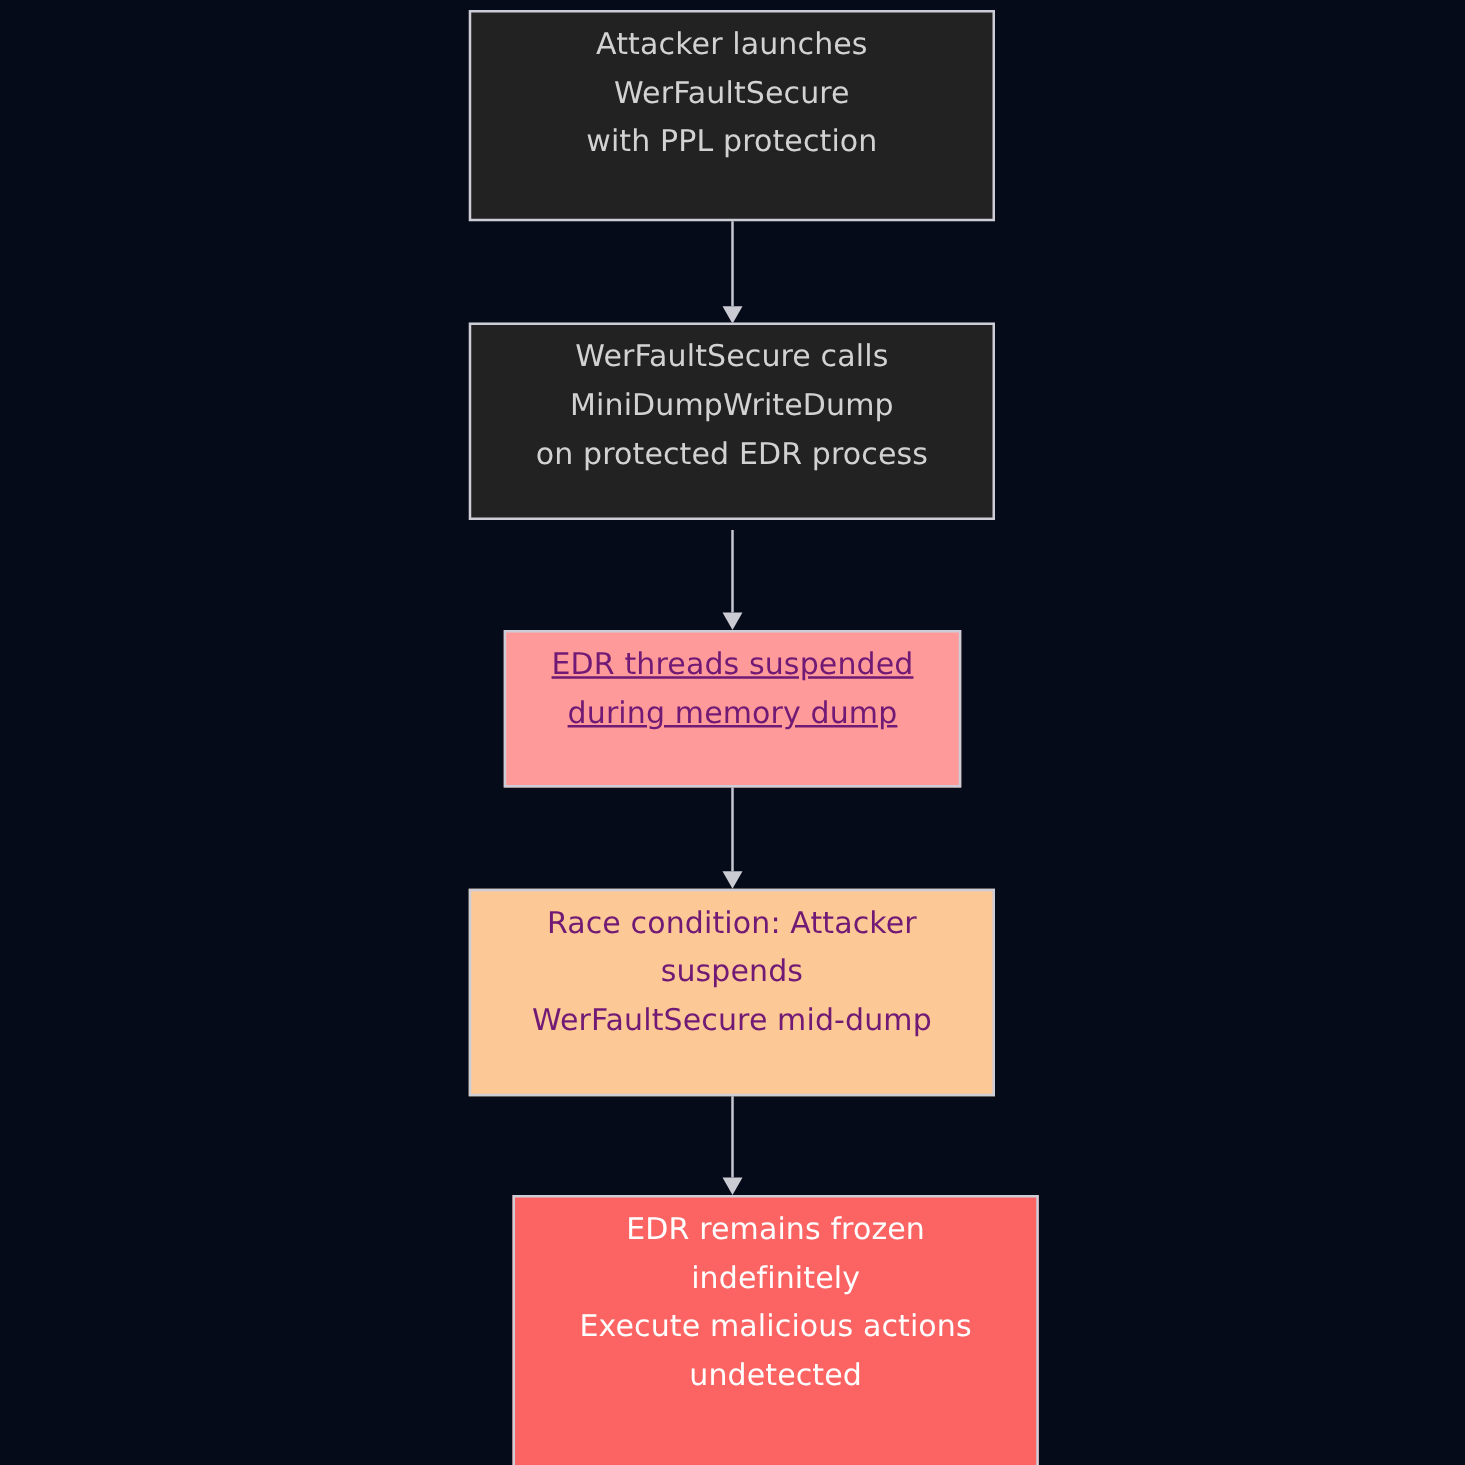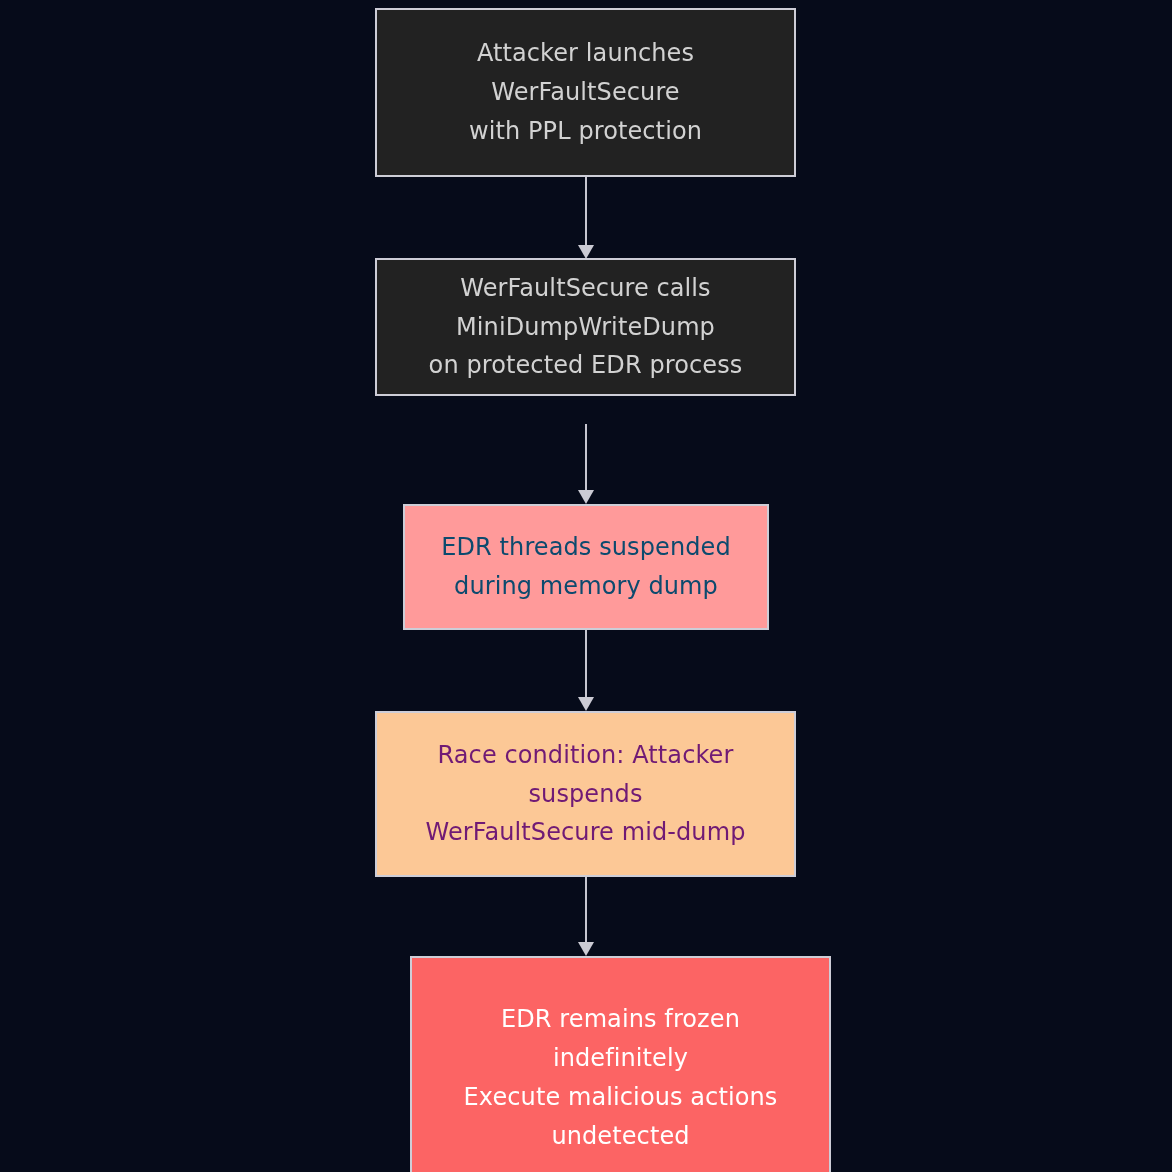--- a/index.html
+++ b/index.html
@@ -19,37 +19,37 @@
     width: 1172px;
     height: 1172px;
     background: #060b1a;
   }
 
   .node {
     position: absolute;
     box-sizing: border-box;
     border: 2px solid #cdcdd7;
     display: flex;
-    align-items: center;
     justify-content: center;
     text-align: center;
     line-height: 1.62;
     font-size: 24px;
     letter-spacing: 0.1px;
     white-space: pre-line;
     padding: 6px 10px;
   }
 
   .node.dark {
     background: #222222;
     color: #d2d2d2;
   }
   .node.pink {
     background: #ff9a9a;
-    color: #0c4a6e;
+    color: #701a75;
+    text-decoration: underline;
   }
   .node.orange {
     background: #fcc896;
     color: #701a75;
   }
   .node.red {
     background: #fc6464;
     color: #ffffff;
   }
 
@@ -83,21 +83,21 @@
     <span>Attacker launches
 WerFaultSecure
 with PPL protection</span>
   </div>
 
   <div class="edge" style="left:585px; top:177px; width:2px; height:82px;">
     <div class="shaft" style="height:68px;"></div>
     <div class="head" style="top:68px;"></div>
   </div>
 
-  <div class="node dark" style="left:375px; top:258px; width:421px; height:138px;">
+  <div class="node dark" style="left:375px; top:258px; width:421px; height:158px;">
     <span>WerFaultSecure calls
 MiniDumpWriteDump
 on protected EDR process</span>
   </div>
 
   <div class="edge" style="left:585px; top:424px; width:2px; height:80px;">
     <div class="shaft" style="height:66px;"></div>
     <div class="head" style="top:66px;"></div>
   </div>
 

